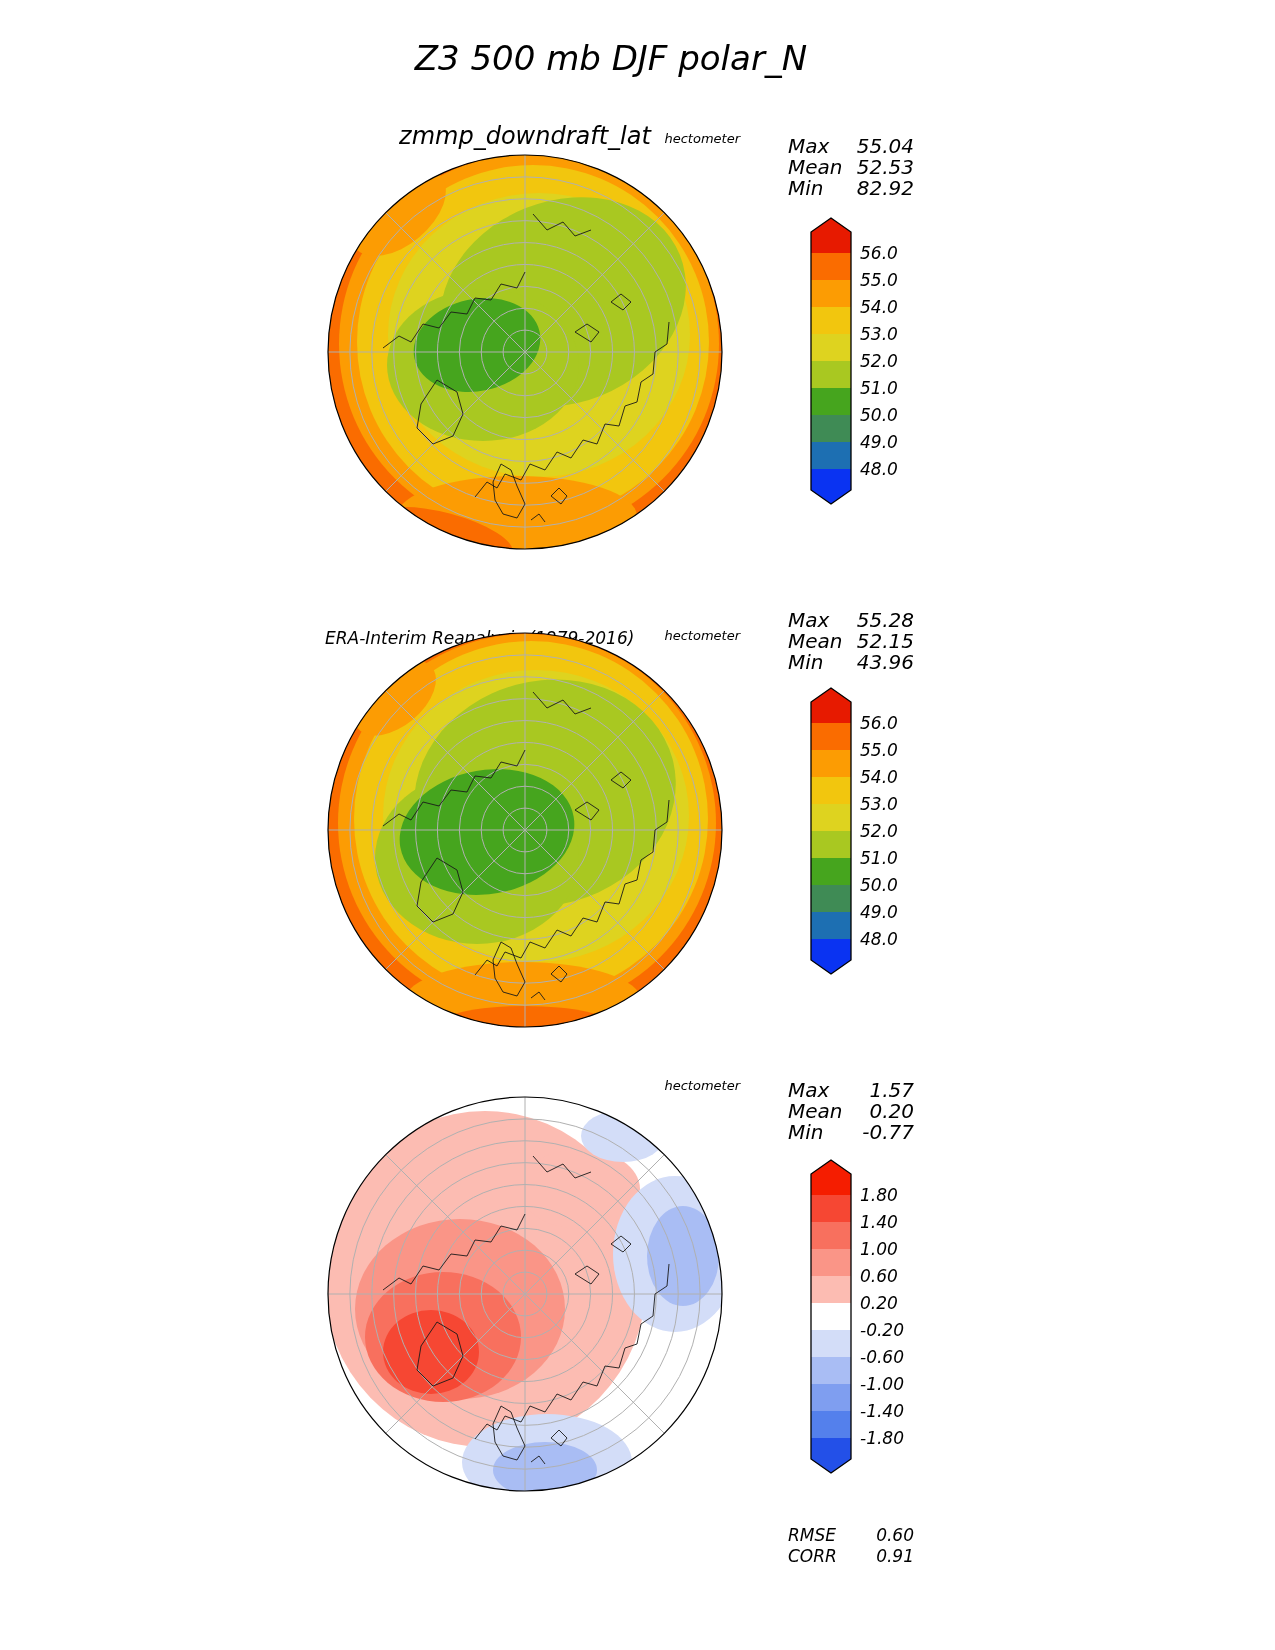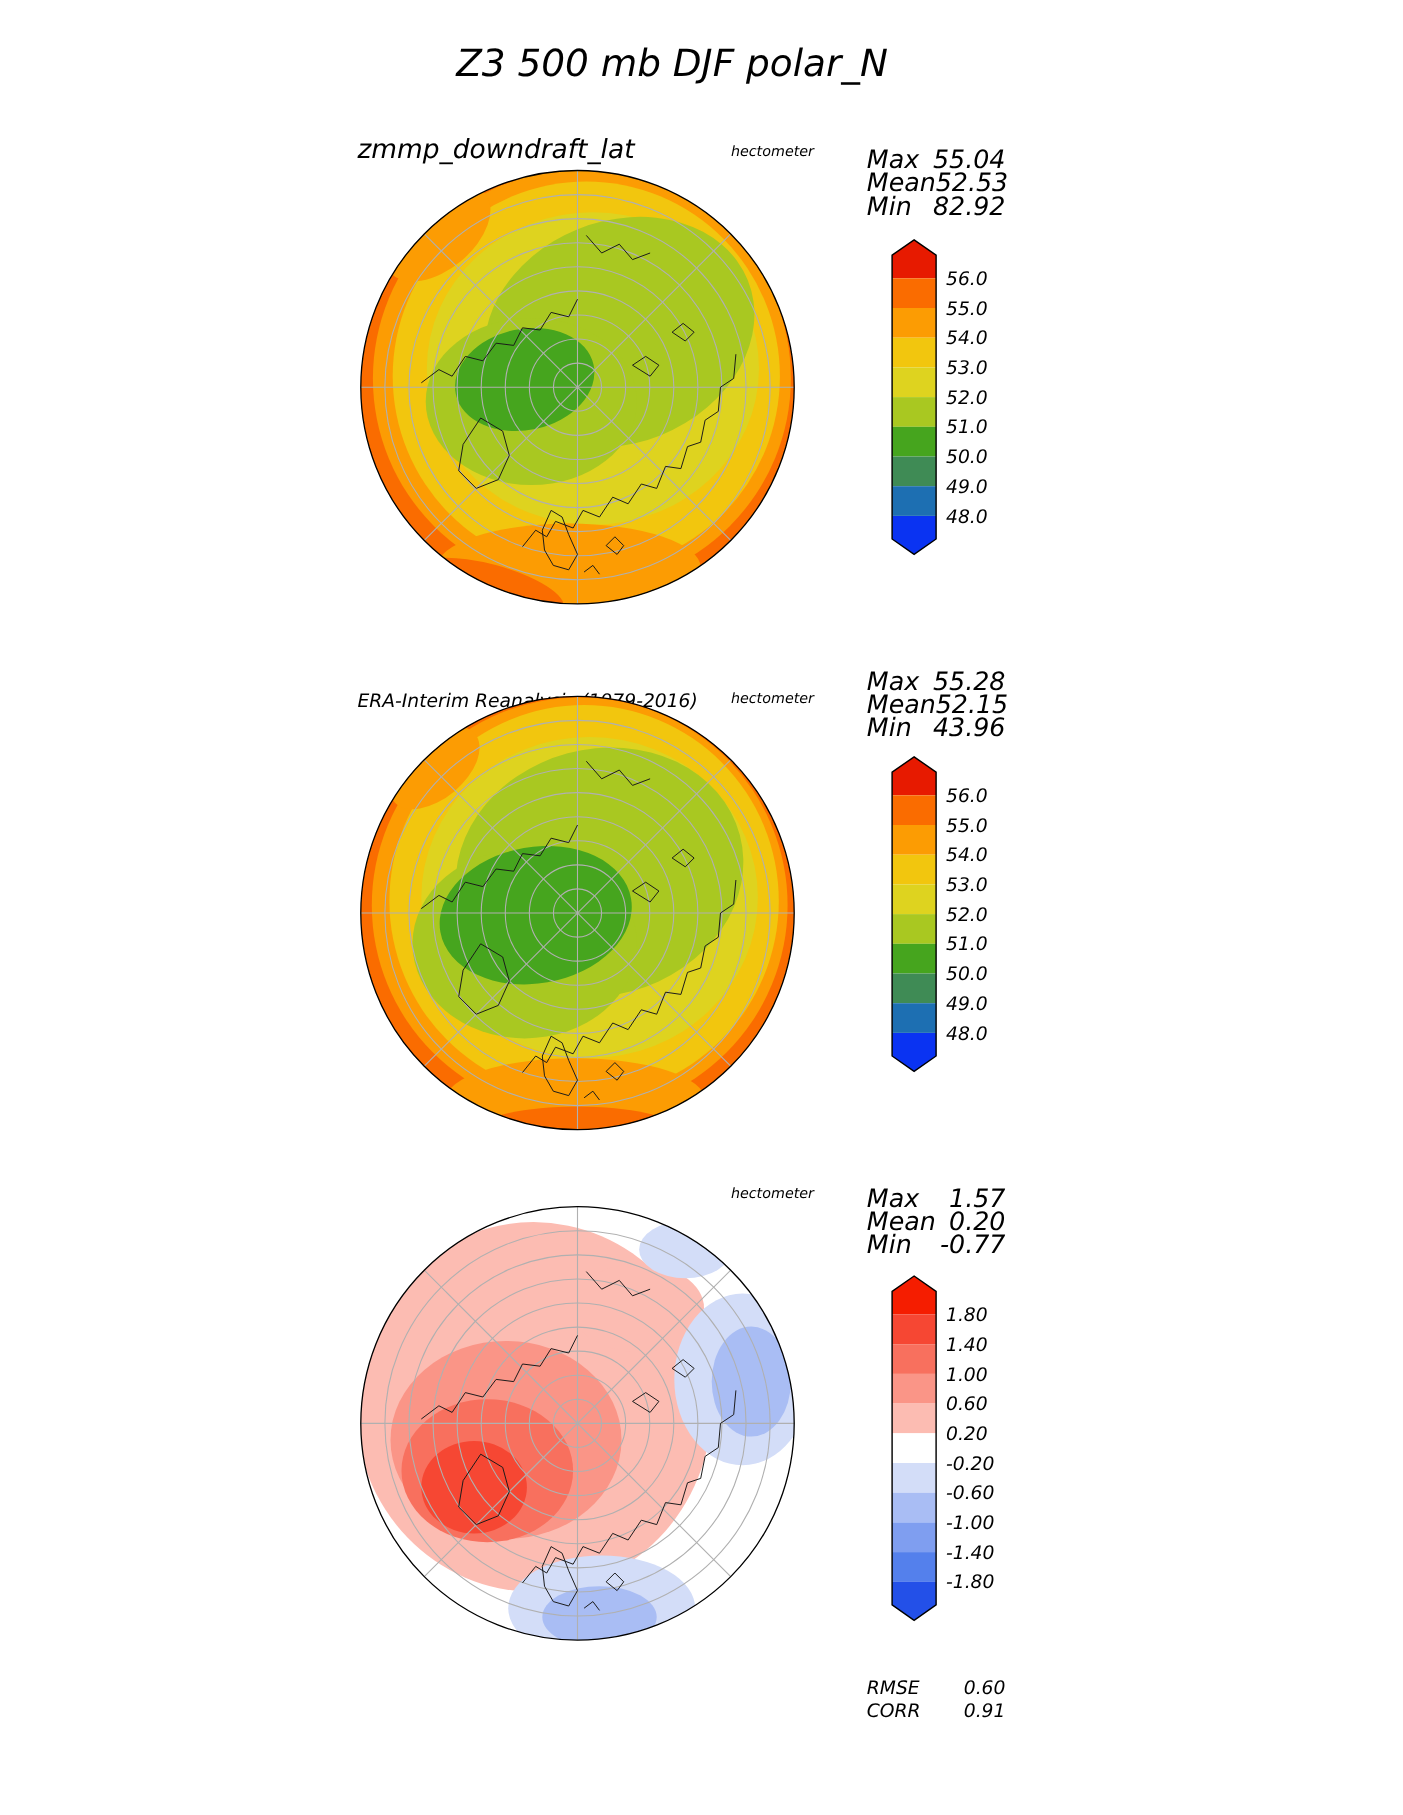--- a/index.html
+++ b/index.html
@@ -10,23 +10,23 @@
     font-family:"DejaVu Sans","Liberation Sans",sans-serif;
     color:#000;
     overflow:hidden;
     font-style:italic;
   }
   .fig-title{
     position:absolute;left:0;top:38px;width:1222px;
     text-align:center;font-size:34px;color:#000;
   }
   .left-title{position:absolute;left:325px;width:430px;font-size:17px;white-space:nowrap;}
-  .center-title{position:absolute;left:325px;width:400px;text-align:left;font-size:24px;white-space:nowrap;}
+  .center-title{position:absolute;left:325px;width:400px;text-align:center;font-size:24px;white-space:nowrap;}
   .units{position:absolute;left:325px;width:415px;text-align:right;font-size:13px;}
-  .stats{position:absolute;left:788px;width:126px;font-size:23px;}
+  .stats{position:absolute;left:788px;width:126px;font-size:20px;}
   .stat-row{display:flex;justify-content:space-between;line-height:21px;}
   .metrics{position:absolute;left:788px;width:126px;font-size:17px;}
   .map-box{position:absolute;width:400px;height:400px;left:325px;}
   .cbar-box{position:absolute;left:810px;}
   svg{display:block;}
 </style>
 </head>
 <body>
 <div id="figure">
 

